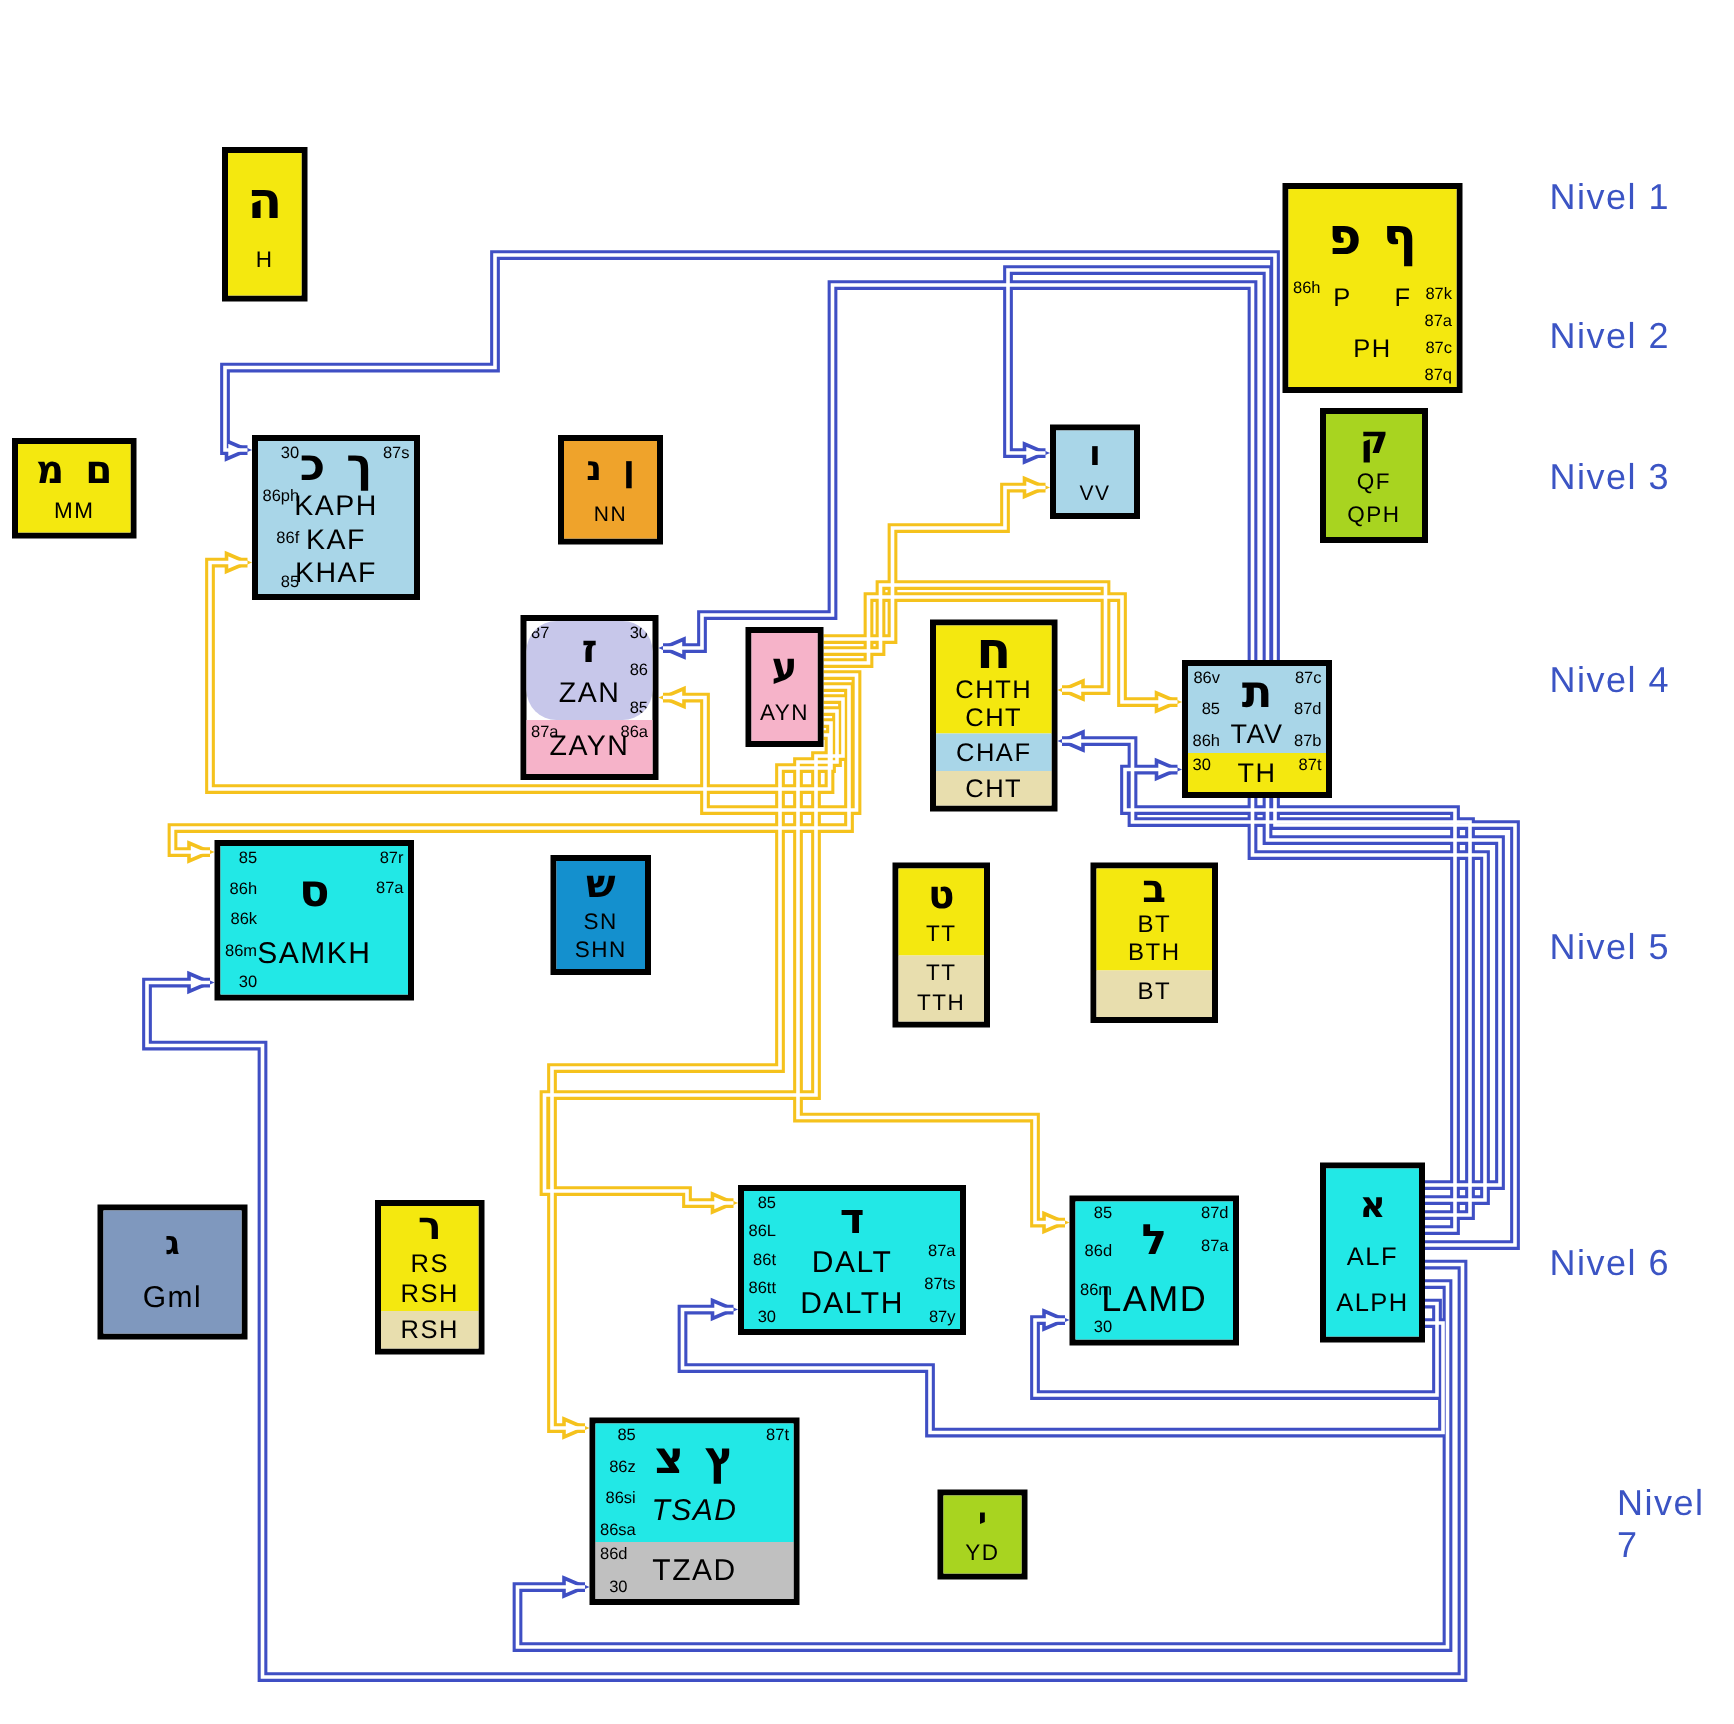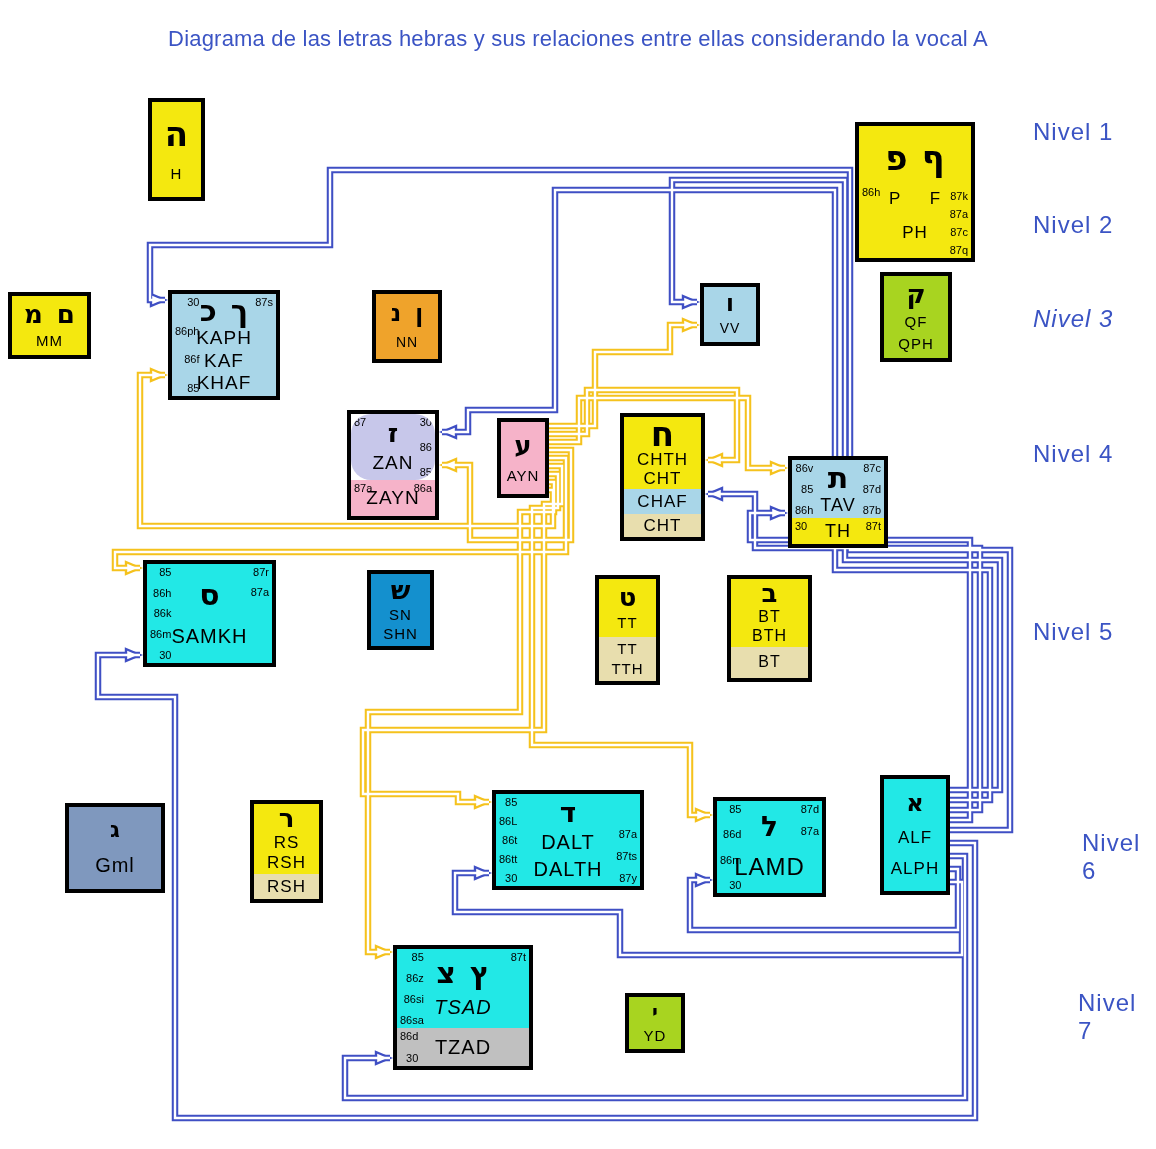--- a/index.html
+++ b/index.html
@@ -64,28 +64,27 @@
       <polyline points="950,790 1000,790 1000,560 845,560 845,180 672,180 672,302 697,302" fill="none" stroke="#fff" stroke-width="2.4" stroke-linejoin="miter"></polyline>
       <polyline points="950,800 990,800 990,570 835,570 835,190 555,190 555,410 468,410 468,432 442,432" fill="none" stroke="#fff" stroke-width="2.4" stroke-linejoin="miter"></polyline>
       <polyline points="950,810 980,810 980,548 755,548 755,494 708,494" fill="none" stroke="#fff" stroke-width="2.4" stroke-linejoin="miter"></polyline>
       <polyline points="950,820 970,820 970,540 750,540 750,513 785,513" fill="none" stroke="#fff" stroke-width="2.4" stroke-linejoin="miter"></polyline>
       <polyline points="950,830 1010,830 1010,550 850,550 850,170 330,170 330,245 150,245 150,300 165,300" fill="none" stroke="#fff" stroke-width="2.4" stroke-linejoin="miter"></polyline>
       <polyline points="950,843 975,843 975,1118 175,1118 175,697 98,697 98,655 140,655" fill="none" stroke="#fff" stroke-width="2.4" stroke-linejoin="miter"></polyline>
       <polyline points="950,856 965,856 965,1098 345,1098 345,1058 390,1058" fill="none" stroke="#fff" stroke-width="2.4" stroke-linejoin="miter"></polyline>
       <polyline points="950,869 958,869 958,930 690,930 690,880 710,880" fill="none" stroke="#fff" stroke-width="2.4" stroke-linejoin="miter"></polyline>
       <polyline points="950,882 962,882 962,955 620,955 620,912 455,912 455,873 489,873" fill="none" stroke="#fff" stroke-width="2.4" stroke-linejoin="miter"></polyline>
     </svg>
-  <div id="page-title">Diagrama de las letras hebras y sus relaciones entre ellas considerando la vocal A</div>
   <div id="levels">
       <span class="lvl" style="left: 1033px; top: 118px;">Nivel 1</span>
       <span class="lvl" style="left: 1033px; top: 211px;">Nivel 2</span>
-      <span class="lvl" style="left: 1033px; top: 305px; font-style: italic;">Nivel 3</span>
+      <span class="lvl" style="left: 1033px; top: 305px;">Nivel 3</span>
       <span class="lvl" style="left: 1033px; top: 440px;">Nivel 4</span>
       <span class="lvl" style="left: 1033px; top: 618px;">Nivel 5</span>
-      <span class="lvl" style="left: 1082px; top: 829px;">Nivel 6</span>
+      <span class="lvl" style="left: 1033px; top: 829px;">Nivel 6</span>
       <span class="lvl" style="left: 1033px; top: 989px; margin-left: 45px;">Nivel 7</span>
     </div>
   <div id="boxes">
       <div class="box" style="left: 148px; top: 98px; width: 57px; height: 103px;">
         <div class="band" style="background: rgb(244, 232, 15); flex: 1 1 auto;">
           <div class="colC">
             <div class="hbrow">
               <span class="hb" style="font-size: 34px;">ה</span>
             </div>
             <span class="ct" style="font-size: 15px;">H</span>
@@ -231,21 +230,21 @@
           <div class="colC">
             <span class="ct" style="font-size: 17px;">CHAF</span>
           </div>
         </div>
         <div class="band" style="background: rgb(232, 222, 174); flex: 1 1 auto;">
           <div class="colC">
             <span class="ct" style="font-size: 17px;">CHT</span>
           </div>
         </div>
       </div>
-      <div class="box" style="left: 788px; top: 440px; width: 100px; height: 92px; margin-top: 16px;">
+      <div class="box" style="left: 788px; top: 440px; width: 100px; height: 92px;">
         <div class="band" style="background: rgb(169, 214, 232); flex: 0 0 58px;">
           <div class="colL" style="justify-content: space-between;">
             <span>86v</span>
             <span>85</span>
             <span>86h</span>
           </div>
           <div class="colR" style="justify-content: space-between;">
             <span>87c</span>
             <span>87d</span>
             <span>87b</span>

